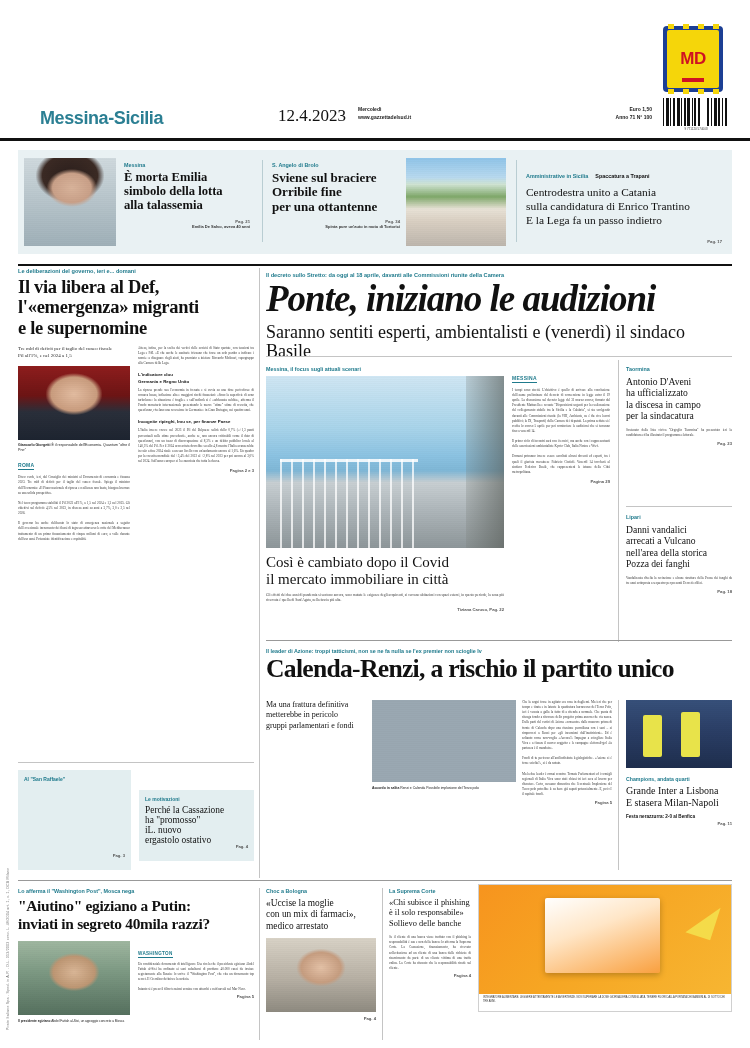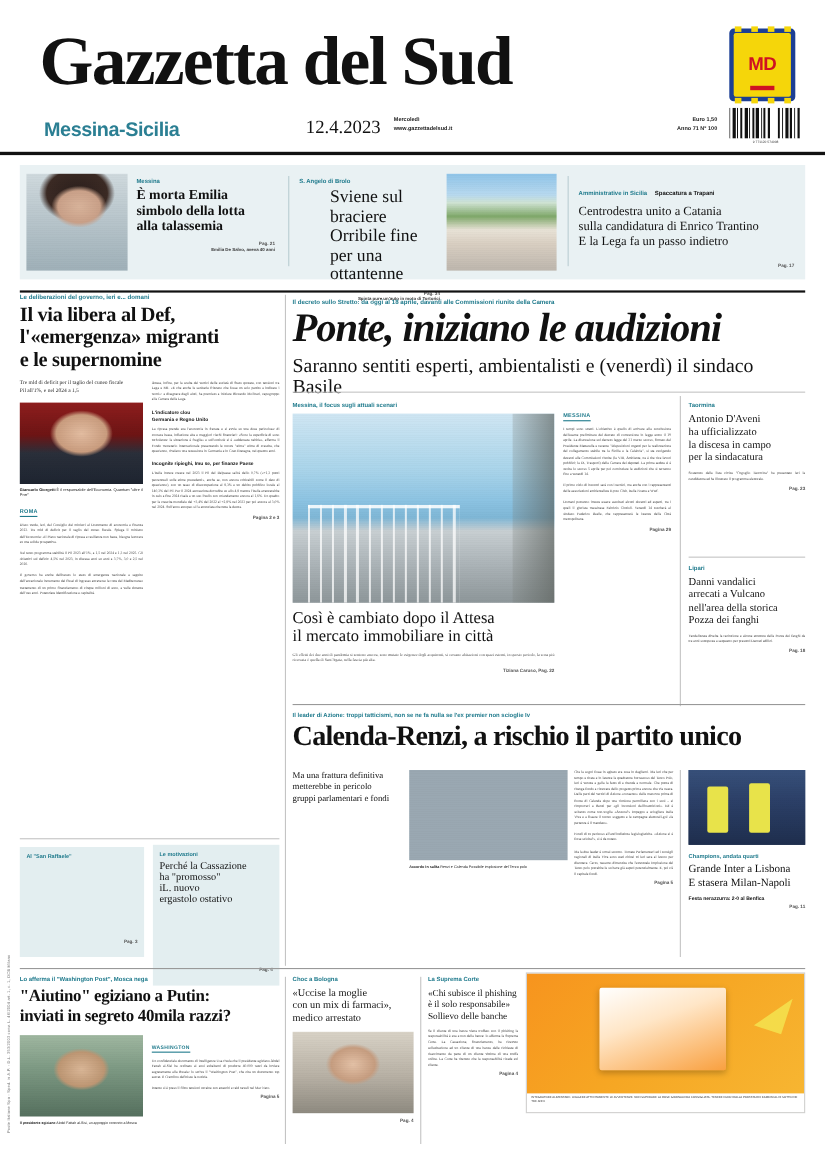--- a/index.html
+++ b/index.html
@@ -135,21 +135,20 @@
     border-left:26px solid transparent; border-right:0 solid transparent; border-bottom:34px solid #f4e04d; opacity:.9; transform:rotate(18deg);}
   .ad-title { position:absolute; left:0; width:100%; text-align:center; font-family:"Liberation Sans", sans-serif; font-weight:bold; color:#fff; }
   .ad-legal { font-family:"Liberation Sans", sans-serif; font-size:2.6px; color:#333; line-height:1.5; }
 </style>
 </head>
 <body>
 
 <div class="page">
 
   <div class="masthead">
-    <div class="nameplate">Gazzetta del Sud</div>
 
     <div class="md-logo">
       <div class="md-dots" style="top:-2px;">
           <span></span>
           <span></span>
           <span></span>
           <span></span>
         </div>
       <div class="md-inner">
         <div class="md-text">MD</div>
@@ -229,21 +228,21 @@
           <div class="pag" style="margin-top:6px;">Pag. 21</div>
           <div class="teaser-cap">Emilia De Salvo, aveva 40 anni</div>
         </div>
       </div>
 
       <div class="tz-sep" style="left:244px;"></div>
 
       <div class="teaser" style="left:254px; width:236px;">
         <div style="position:absolute; left:0; top:6px; width:128px;">
           <div class="kicker teaser-k">S. Angelo di Brolo</div>
-          <div class="teaser-hl hl-light" style="font-size:16px; font-weight:normal; white-space:pre-line;margin-left:28px;">Sviene sul braciere
+          <div class="teaser-hl hl-light" style="font-size:13px; font-weight:bold; white-space:pre-line;">Sviene sul braciere
 Orribile fine
 per una ottantenne</div>
           <div class="pag" style="margin-top:5px;">Pag. 34</div>
           <div class="teaser-cap">Spinta pure un'auto in moto di Tortorici</div>
         </div>
         <div class="ph hospital teaser-photo" style="left:134px; top:2px; width:100px; height:88px;">
             <div class="grain"></div>
           </div>
       </div>
 
@@ -306,21 +305,21 @@
     </div>
   </div>
 
   <div class="hrule" style="left:18px; top:762px; width:236px;"></div>
 
   <div class="tealbox" style="position:absolute; left:18px; top:770px; width:113px; height:100px; padding:6px;">
     <div class="kicker" style="font-size:5px;">Al "San Raffaele"</div>
     <div class="pag" style="position:absolute; right:6px; bottom:12px;">Pag. 3</div>
   </div>
 
-  <div class="tealbox" style="position:absolute; left:139px; top:768px; width:115px; height:128px; padding:6px;">
+  <div class="tealbox" style="position:absolute; left:139px; top:790px; width:115px; height:71px; padding:6px;">
     <div class="kicker" style="font-size:5px;">Le motivazioni</div>
     <div class="hl-light" style="font-size:9.4px; white-space:pre-line; margin-top:4px;">Perché la Cassazione
 ha "promosso"
 iL. nuovo
 ergastolo ostativo</div>
     <div class="pag" style="position:absolute; right:6px; bottom:12px;">Pag. 4</div>
   </div>
 
   <div style="position:absolute; left:266px; top:272px; width:466px;">
     <div class="kicker" style="font-size:5.6px;">Il decreto sullo Stretto: da oggi al 18 aprile, davanti alle Commissioni riunite della Camera</div>
@@ -330,21 +329,21 @@
 
   <div class="hrule" style="left:266px; top:356px; width:466px;"></div>
 
   <div style="position:absolute; left:266px; top:366px; width:238px;">
     <div class="kicker" style="font-size:5.4px;">Messina, il focus sugli attuali scenari</div>
     <div class="ph balcony" style="width:238px; height:172px; margin-top:4px;">
       <div class="grain"></div>
       <div style="position:absolute; left:14px; bottom:0; width:58%; height:52%; border-top:3px solid rgba(255,255,255,.85); background:repeating-linear-gradient(90deg, rgba(255,255,255,.75) 0 2px, rgba(255,255,255,0) 2px 11px);"></div>
       <div style="position:absolute; right:0; top:0; width:16%; height:100%; background:linear-gradient(90deg, rgba(120,125,120,.25), rgba(90,95,90,.65));"></div>
     </div>
-    <div class="hl-light" style="font-size:15px; white-space:pre-line; margin-top:6px; line-height:1.12;">Così è cambiato dopo il Attesa
+    <div class="hl-light" style="font-size:15px; white-space:pre-line; margin-top:6px; line-height:1.12;">Così è cambiato dopo il Covid
 il mercato immobiliare in città</div>
     <div class="body-blur" style="margin-top:5px; font-size:3.6px;">Gli effetti dei due anni di pandemia si sentono ancora, sono mutate le esigenze degli acquirenti, si cercano abitazioni con spazi esterni, in questo periodo, la zona più ricercata è quella di Sant'Agata, nella fascia più alta.</div>
     <div class="pag" style="margin-top:3px;">Tiziana Caruso, Pag. 22</div>
   </div>
 
   <div style="position:absolute; left:512px; top:366px; width:98px;">
     <div class="dateline" style="border-bottom:1px solid #1f7a8c; display:inline-block; padding-bottom:1px;">MESSINA</div>
     <div class="body-blur" style="margin-top:4px; white-space:pre-line;">I tempi sono stretti. L'obiettivo è quello di arrivare alla conclusione dell'esame preliminare del decreto di conversione in legge entro il 19 aprile. La discussione sul decreto legge del 31 marzo scorso, firmato dal Presidente Mattarella e recante "Disposizioni urgenti per la realizzazione del collegamento stabile tra la Sicilia e la Calabria", si sta svolgendo davanti alle Commissioni riunite (la VIII, Ambiente, ne è the rice lavori pubblici; la IX, Trasporti) della Camera dei deputati. La prima seduta si è svolta lo scorso 5 aprile per poi cominciare le audizioni che si terranno fino a venerdì 14.
 
 Il primo ciclo di incontri sarà con i tecnici, ma anche con i rappresentanti delle associazioni ambientaliste Kyoto Club, Italia Nostra e Wwf.

